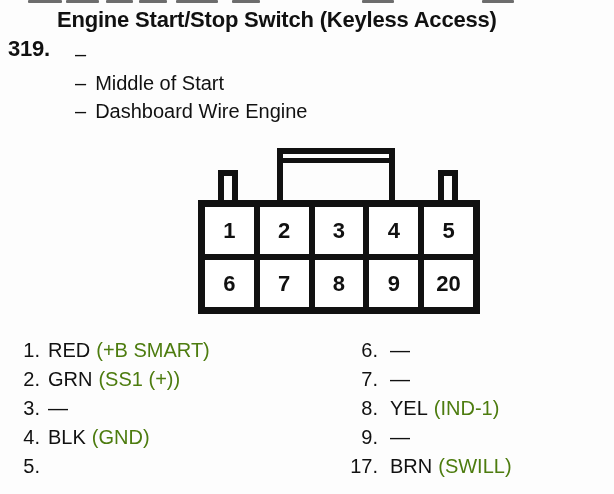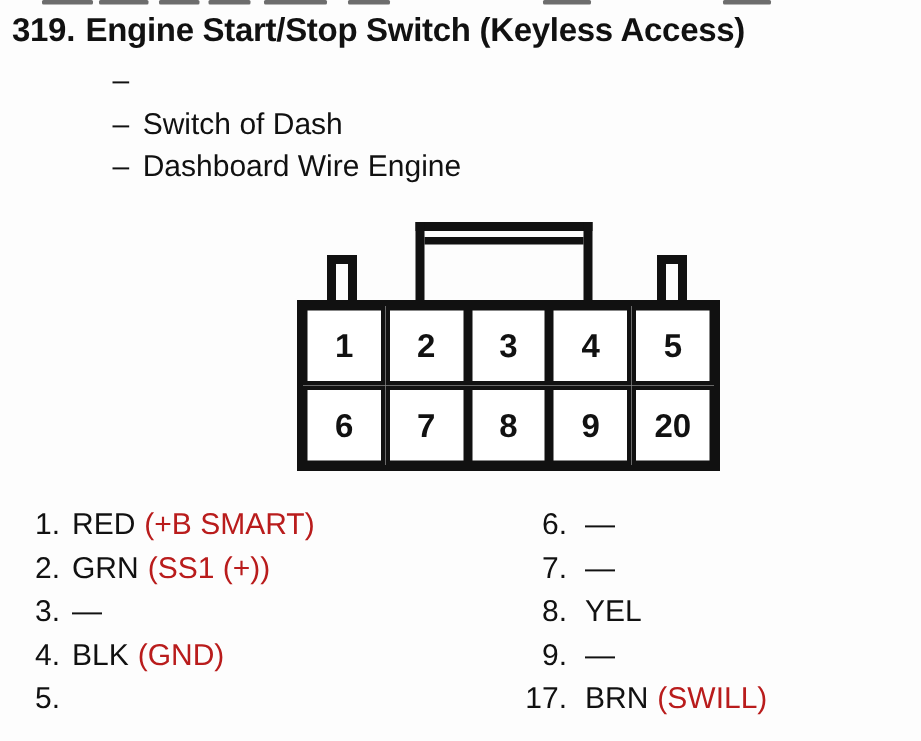--- a/index.html
+++ b/index.html
@@ -10,21 +10,21 @@
     font-family: "Liberation Sans", sans-serif;
     color: #111;
     overflow: hidden;
   }
 
   
   .artifact { position: absolute; top: 0; height: 3px; background: #3c3c3c; opacity: .75; border-radius: 1px; }
 
   
   .header { position: absolute; left: 8px; top: 6px; display: flex; font-weight: bold; font-size: 22px; line-height: 27px; letter-spacing: -0.2px; white-space: nowrap; }
-  .sec-num { width: 49px; flex: 0 0 auto; }
+  .sec-num { width: 49px; flex: 0 0 auto; margin-top: 29px; }
 
   
   .details { position: absolute; left: 75px; top: 40px; font-size: 20px; line-height: 28.5px; }
   .detail-row { display: flex; white-space: nowrap; }
   .detail-dash { margin-right: 9px; }
 
   
   .connector { position: absolute; left: 198px; top: 148px; width: 282px; height: 166px; }
   .tab { position: absolute; left: 79px; top: 0; width: 118px; height: 52px;
          border: 6px solid #111; border-bottom: none; box-sizing: border-box; background: #fdfdfd; }
@@ -41,21 +41,21 @@
           font-weight: bold; font-size: 22px; }
 
   
   .pin-col { position: absolute; top: 336px; font-size: 20px; line-height: 29px; }
   .pin-col-left  { left: 8px; }
   .pin-col-right { left: 340px; }
   .pin-row { display: flex; align-items: baseline; white-space: nowrap; }
   .pin-num { text-align: right; flex: 0 0 auto; }
   .pin-col-left  .pin-num { width: 32px; margin-right: 8px; }
   .pin-col-right .pin-num { width: 38px; margin-right: 12px; }
-  .pin-signal { color: #b91c1c; margin-left: 6px; }
+  .pin-signal { color: #4d7c0f; margin-left: 6px; }
 </style>
 </head>
 <body>
 
 <div class="artifact" style="left:28px;width:34px;"></div>
 <div class="artifact" style="left:66px;width:33px;"></div>
 <div class="artifact" style="left:106px;width:27px;"></div>
 <div class="artifact" style="left:139px;width:28px;"></div>
 <div class="artifact" style="left:176px;width:42px;"></div>
 <div class="artifact" style="left:232px;width:28px;"></div>
@@ -66,21 +66,21 @@
   <span class="sec-num">319.</span>
   <span>Engine Start/Stop Switch (Keyless Access)</span>
 </div>
 
 <div class="details">
   <div class="detail-row">
     <span class="detail-dash">–</span>
   </div>
   <div class="detail-row">
     <span class="detail-dash">–</span>
-    <span>Switch of Dash</span>
+    <span>Middle of Start</span>
   </div>
   <div class="detail-row">
     <span class="detail-dash">–</span>
     <span>Dashboard Wire Engine</span>
   </div>
 </div>
 
 <div class="connector">
   <div class="tab">
     <div class="tab-line"></div>
@@ -134,20 +134,21 @@
     <span class="pin-signal"></span>
   </div>
   <div class="pin-row">
     <span class="pin-num">7.</span>
     <span class="pin-label">—</span>
     <span class="pin-signal"></span>
   </div>
   <div class="pin-row">
     <span class="pin-num">8.</span>
     <span class="pin-label">YEL</span>
+    <span class="pin-signal">(IND-1)</span>
   </div>
   <div class="pin-row">
     <span class="pin-num">9.</span>
     <span class="pin-label">—</span>
     <span class="pin-signal"></span>
   </div>
   <div class="pin-row">
     <span class="pin-num">17.</span>
     <span class="pin-label">BRN</span>
     <span class="pin-signal">(SWILL)</span>

